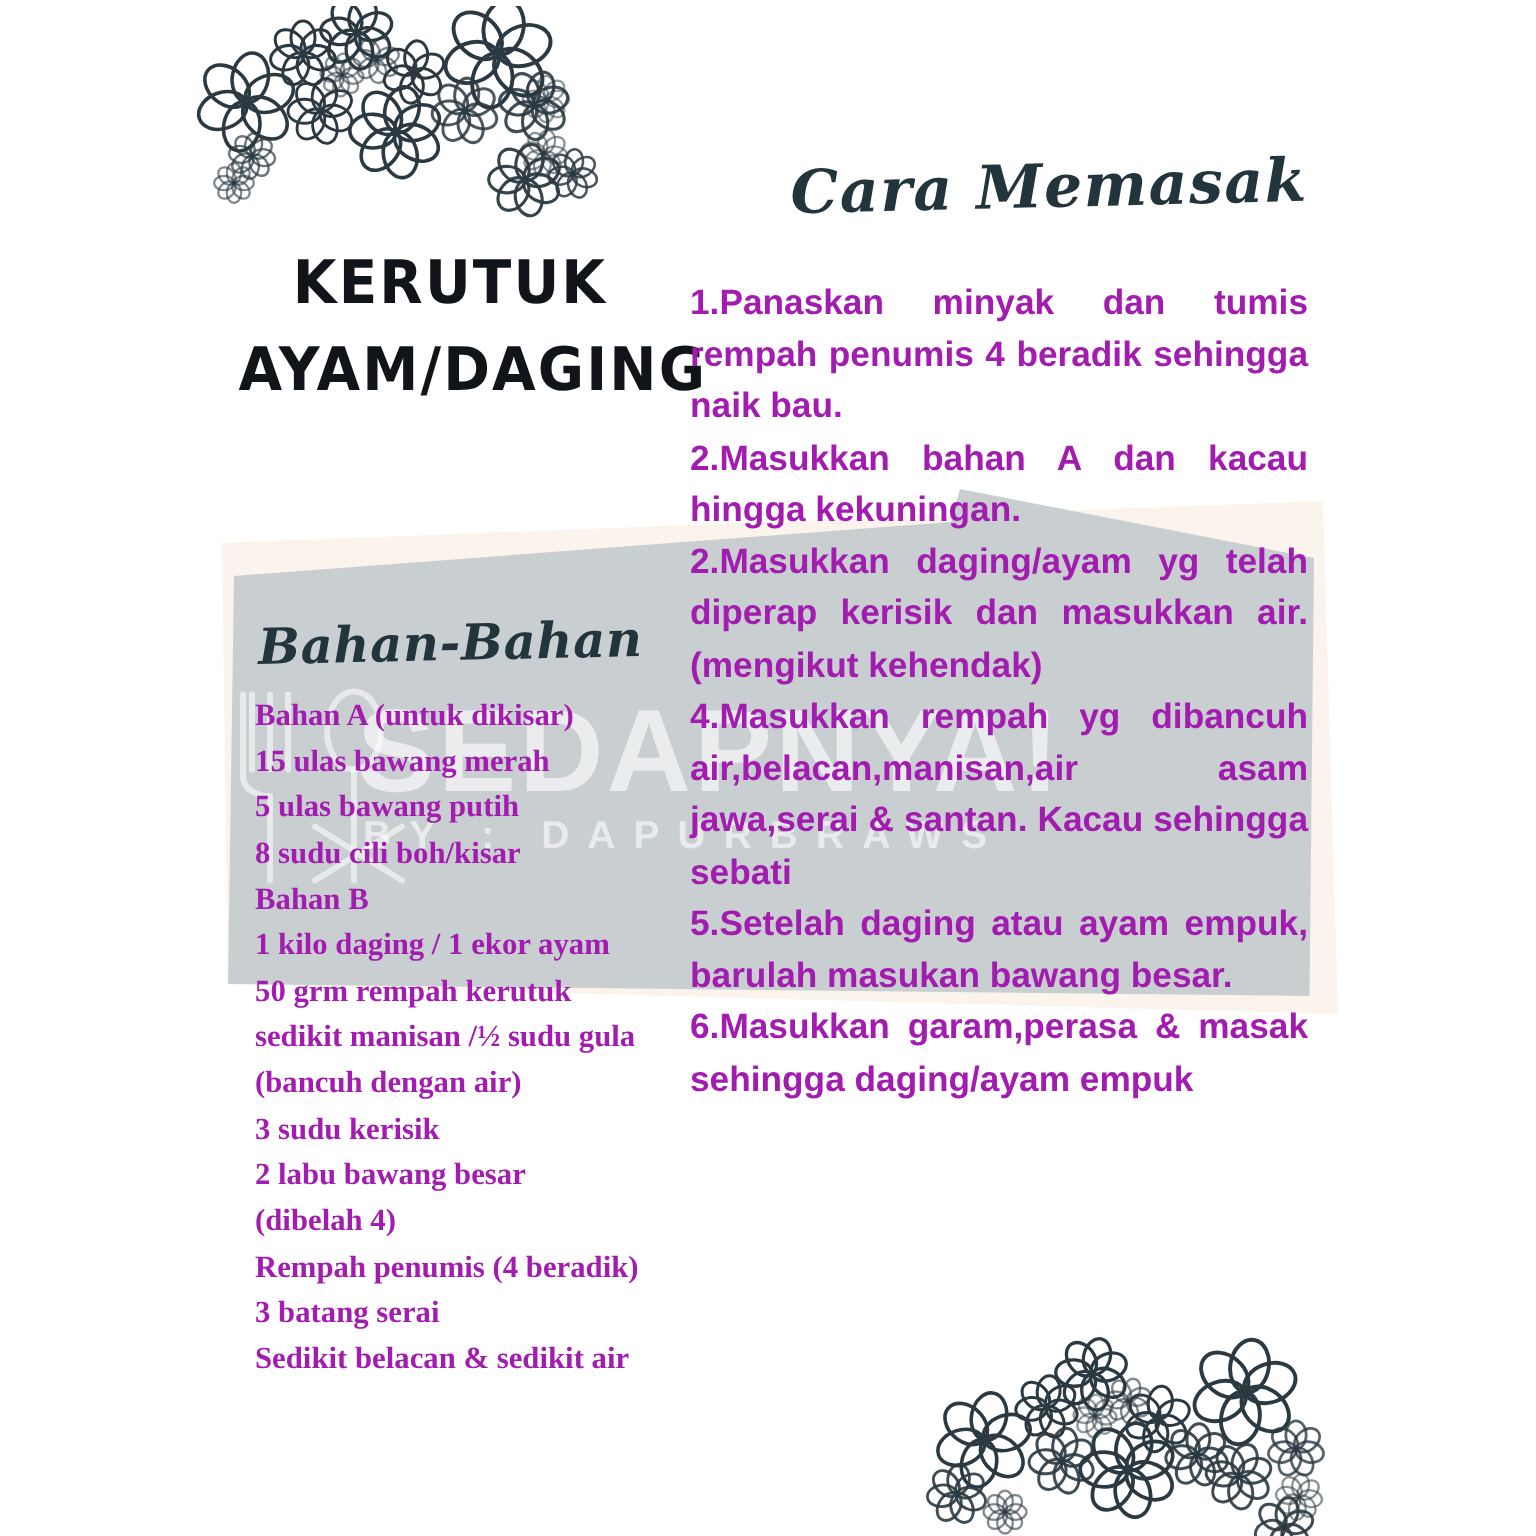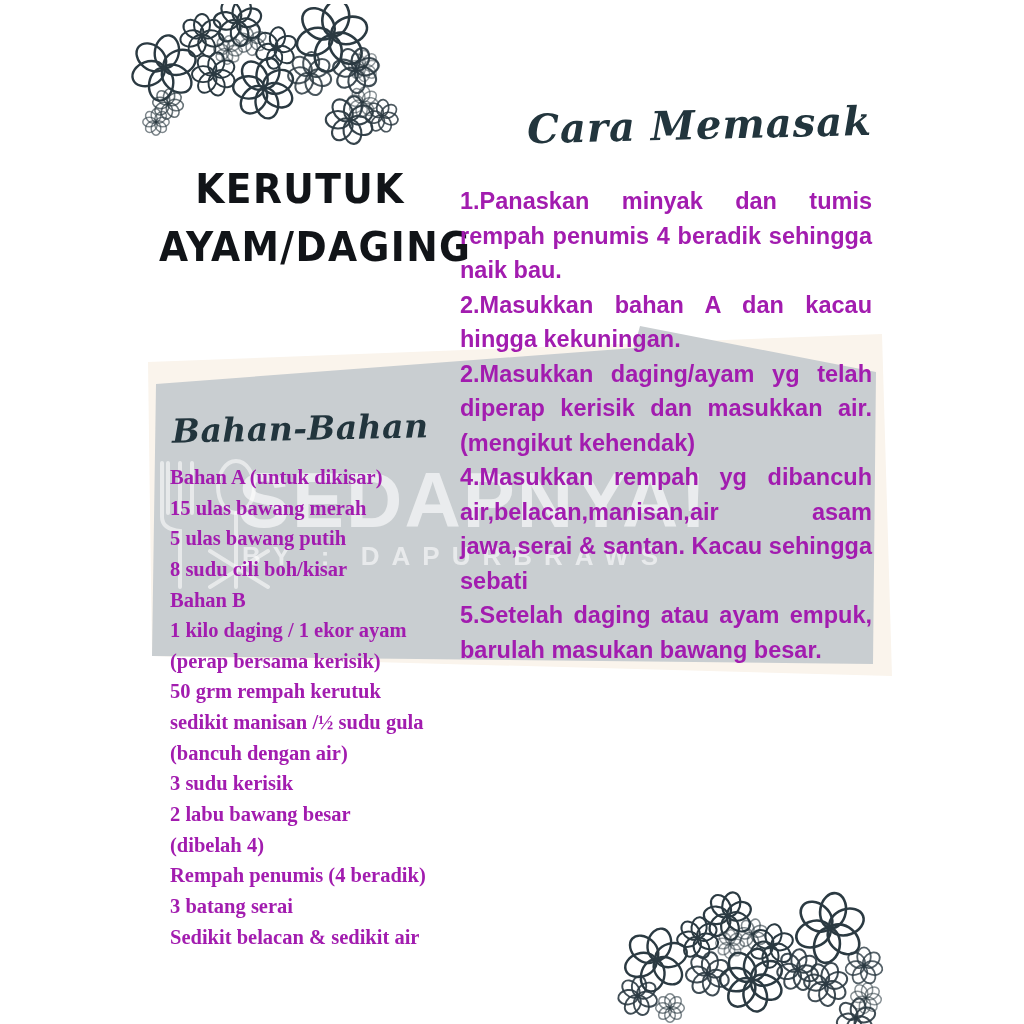--- a/index.html
+++ b/index.html
@@ -451,33 +451,33 @@
   <div id="heading-cara" class="script-head">Cara Memasak</div>
   <div id="heading-bahan" class="script-head">Bahan-Bahan</div>
 
   <div id="ingredients-col" class="body-col">
       <div class="ing-line">Bahan A (untuk dikisar)</div>
       <div class="ing-line">15 ulas bawang merah</div>
       <div class="ing-line">5 ulas bawang putih</div>
       <div class="ing-line">8 sudu cili boh/kisar</div>
       <div class="ing-line">Bahan B</div>
       <div class="ing-line just">1 kilo daging / 1 ekor ayam</div>
-      <div class="ing-line">(perap bersama kerisik)</div>
       <div class="ing-line just">50 grm rempah kerutuk</div>
       <div class="ing-line">sedikit manisan /½ sudu gula</div>
       <div class="ing-line">(bancuh dengan air)</div>
       <div class="ing-line">3 sudu kerisik</div>
       <div class="ing-line just">2 labu bawang besar</div>
       <div class="ing-line">(dibelah 4)</div>
       <div class="ing-line">Rempah penumis (4 beradik)</div>
       <div class="ing-line">3 batang serai</div>
       <div class="ing-line just">Sedikit belacan &amp; sedikit air</div>
     </div>
 
   <div id="steps-col" class="body-col">
       <div class="step just">1.Panaskan minyak dan tumis rempah penumis 4 beradik sehingga naik bau.</div>
       <div class="step just">2.Masukkan bahan A dan kacau hingga kekuningan.</div>
       <div class="step just">2.Masukkan daging/ayam yg telah diperap kerisik dan masukkan air. (mengikut kehendak)</div>
       <div class="step just">4.Masukkan rempah yg dibancuh air,belacan,manisan,air asam jawa,serai &amp; santan. Kacau sehingga sebati</div>
       <div class="step just">5.Setelah daging atau ayam empuk, barulah masukan bawang besar.</div>
+      <div class="step just">6.Masukkan garam,perasa &amp; masak sehingga daging/ayam empuk</div>
     </div>
 
 </div>
 
 </body></html>

